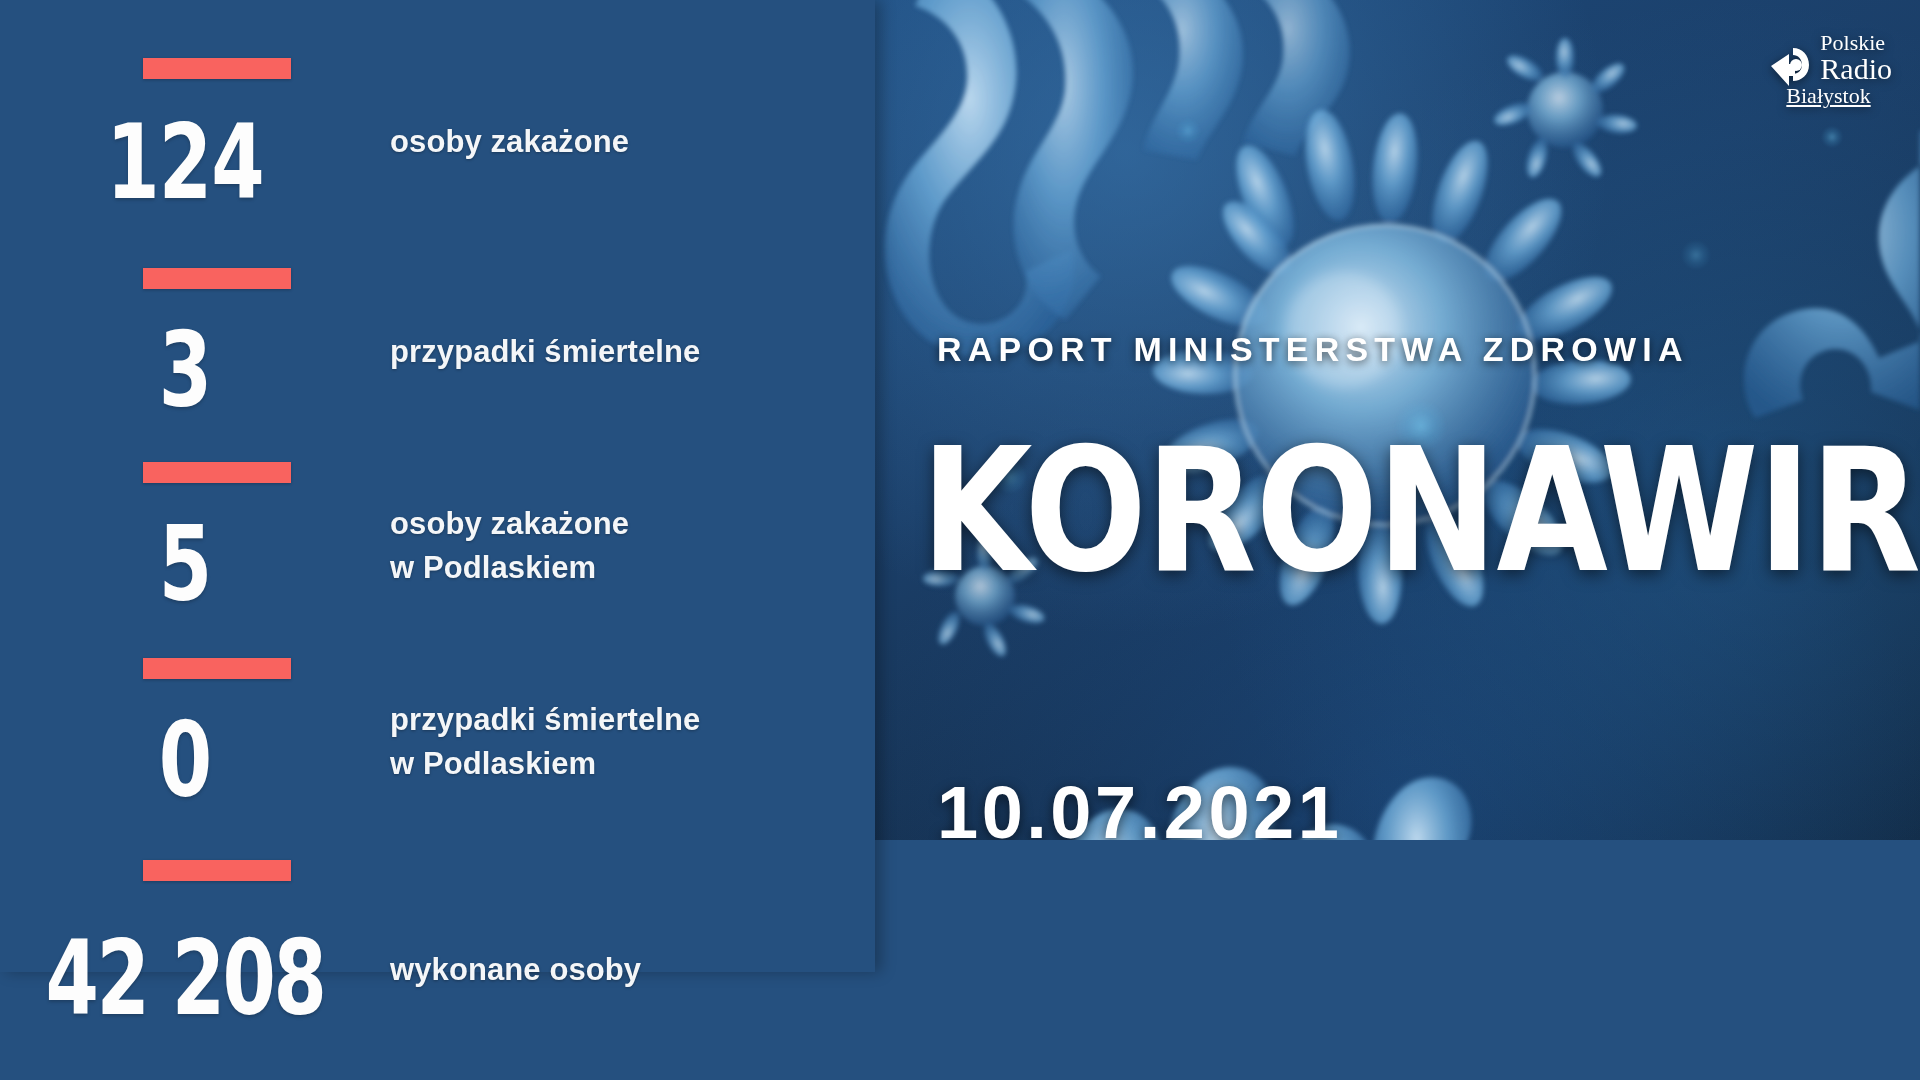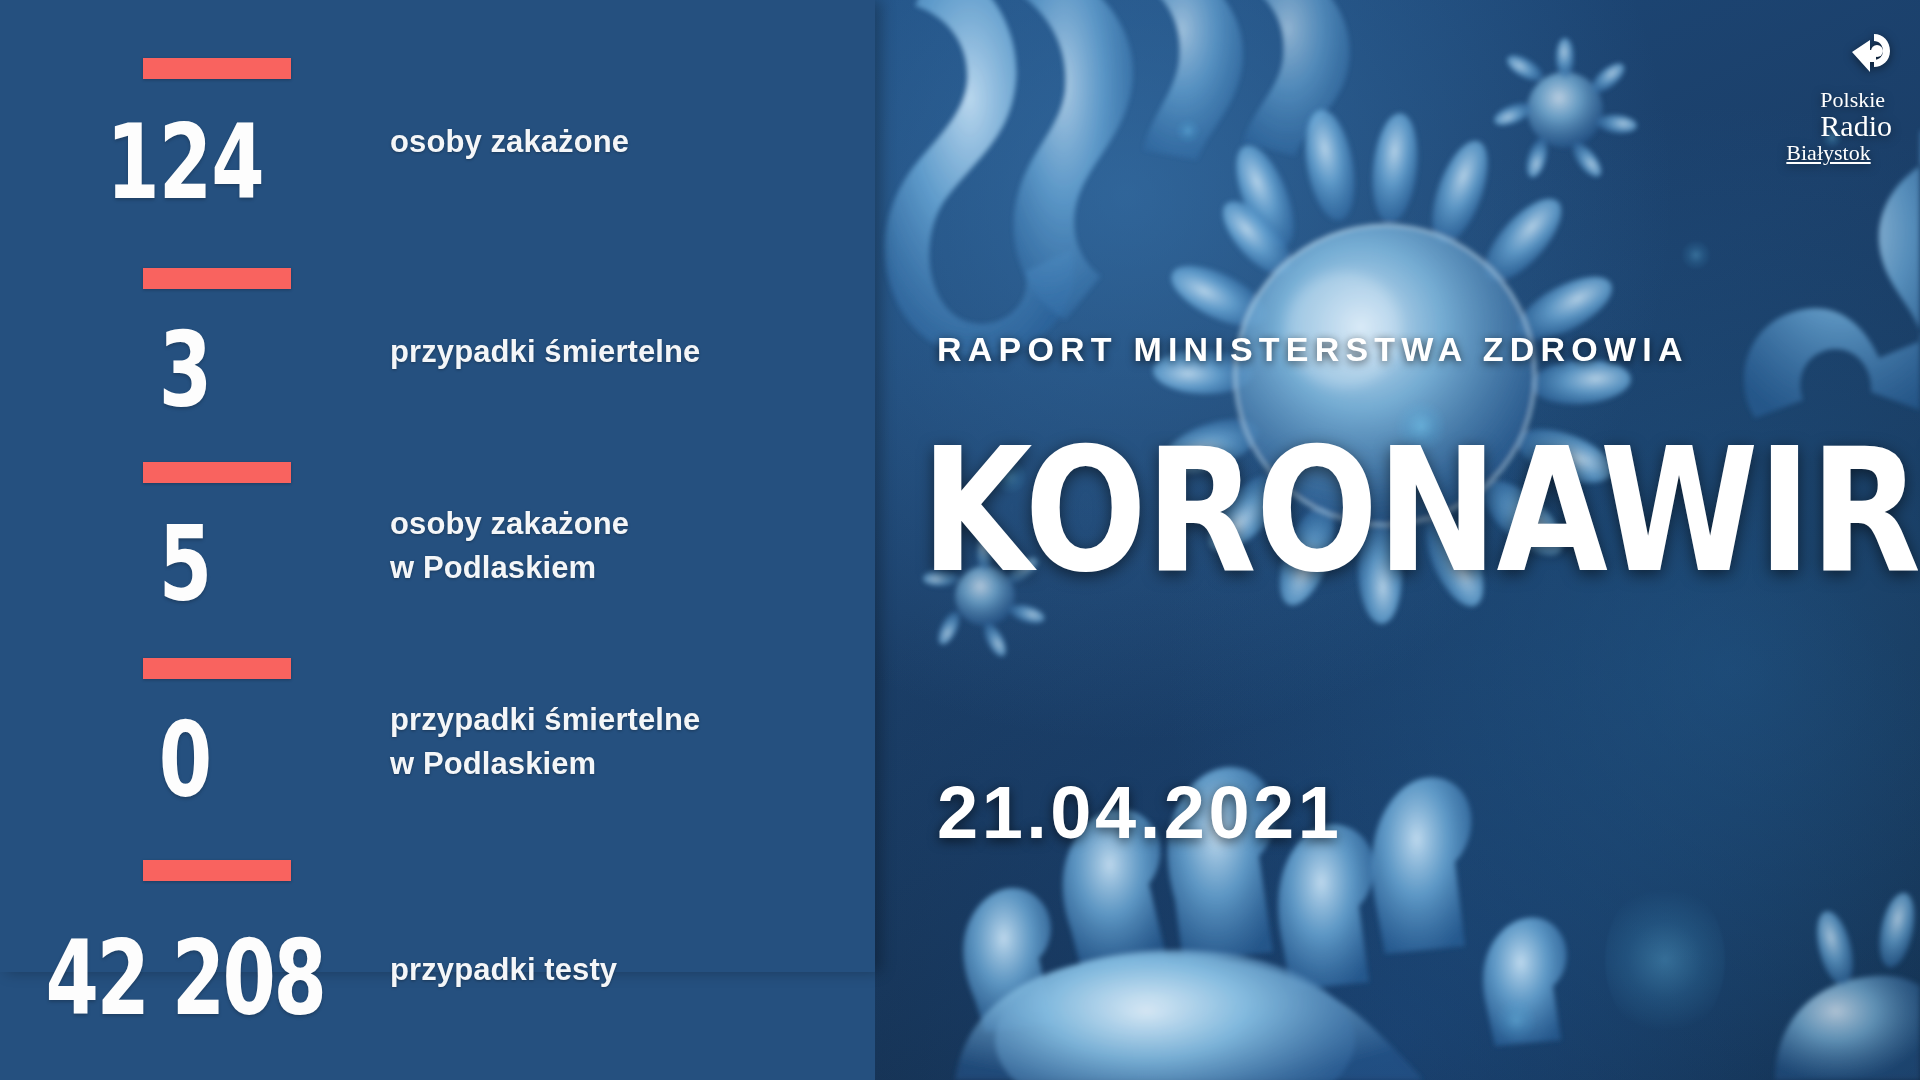--- a/index.html
+++ b/index.html
@@ -60,21 +60,21 @@
     width:148px;
     height:21px;
     background:#f9635f;
     box-shadow:0 1px 3px rgba(0,0,0,.25);
   }
 
   
   #hero {
     position:absolute;
     left:875px; top:0;
-    width:1045px; height:1080px;
+    width:1045px; height:840px;
     overflow:hidden;
     background:
       radial-gradient(circle at 24% 18%, rgba(72,140,200,.45) 0%, rgba(72,140,200,0) 46%),
       radial-gradient(circle at 82% 62%, rgba(40,110,170,.38) 0%, rgba(40,110,170,0) 52%),
       radial-gradient(circle at 50% 96%, rgba(30,80,140,.55) 0%, rgba(30,80,140,0) 55%),
       linear-gradient(155deg, #1d4a7c 0%, #1b3f69 40%, #15304f 72%, #10263f 100%);
   }
   .glow {
     position:absolute;
     border-radius:50%;
@@ -122,25 +122,24 @@
     text-shadow:0 3px 12px rgba(0,0,0,.6);
     white-space:nowrap;
     z-index:9;
   }
 
   
   #logo {
     position:absolute;
     right:28px; top:32px;
     display:flex;
-    align-items:flex-end;
+    align-items:center;
     gap:9px;
     z-index:12;
     filter:drop-shadow(0 2px 5px rgba(0,0,0,.5));
-    flex-direction:column;
   }
   #logo-mark { flex:0 0 auto; }
   #logo-words {
     display:flex; flex-direction:column;
     line-height:1.02;
     color:#ffffff;
     font-family:"Liberation Serif","DejaVu Serif",serif;
   }
   .logo-line-1 { font-size:22px; }
   .logo-line-2 { font-size:30px; }
@@ -176,21 +175,21 @@
     </div>
 
     <div class="stat-row" style="top:708px;">
       <div class="stat-value" style="left:35px; top:0; font-size:104px;">0</div>
       <div class="stat-label" style="left:390px; top:-10px;">przypadki śmiertelne
 w Podlaskiem</div>
     </div>
 
     <div class="stat-row" style="top:926px;">
       <div class="stat-value" style="left:-5px; top:0; font-size:104px; width:380px; letter-spacing:-3px;">42 208</div>
-      <div class="stat-label" style="left:390px; top:22px;">przypadki testy</div>
+      <div class="stat-label" style="left:390px; top:22px;">wykonane osoby</div>
     </div>
 
   </section>
 
   <section id="hero">
 
     <svg id="virus-layer" viewBox="0 0 1045 1080" preserveAspectRatio="none">
       <defs>
         <radialGradient id="spikeG" cx="45%" cy="35%" r="70%">
           <stop offset="0%" stop-color="#cfe9fb" stop-opacity=".95"></stop>
@@ -315,21 +314,21 @@
     <div class="glow" style="left:300px;  top:118px;  width:26px;  height:26px;  opacity:.40;"></div>
     <div class="glow" style="left:806px;  top:240px;  width:30px;  height:30px;  opacity:.38;"></div>
     <div class="glow" style="left:730px;  top:880px;  width:120px; height:160px; opacity:.40;"></div>
     <div class="glow" style="left:620px;  top:1000px; width:42px;  height:42px;  opacity:.35;"></div>
     <div class="glow" style="left:946px;  top:126px;  width:22px;  height:22px;  opacity:.5;"></div>
 
     <h2 id="hero-title">RAPORT MINISTERSTWA ZDROWIA</h2>
 
     <h1 id="hero-headline">KORONAWIRUS</h1>
 
-    <div id="hero-date">21.04.2021</div>
+    <div id="hero-date">10.07.2021</div>
   </section>
 
   <div id="logo">
     <svg id="logo-mark" width="42" height="48" viewBox="0 0 42 48">
       <path d="M24 2 C33 2 40 9 40 19 C40 29 32 35 24 35 L24 28 C29 28 33 24 33 19
                C33 13 29 9 24 9 Z" fill="#ffffff"></path>
       <path d="M2 20 L20 8 L20 18 L26 18 L26 30 L20 30 L20 40 Z" fill="#ffffff"></path>
       <circle cx="27" cy="19" r="6" fill="#ffffff"></circle>
     </svg>
     <div id="logo-words">

